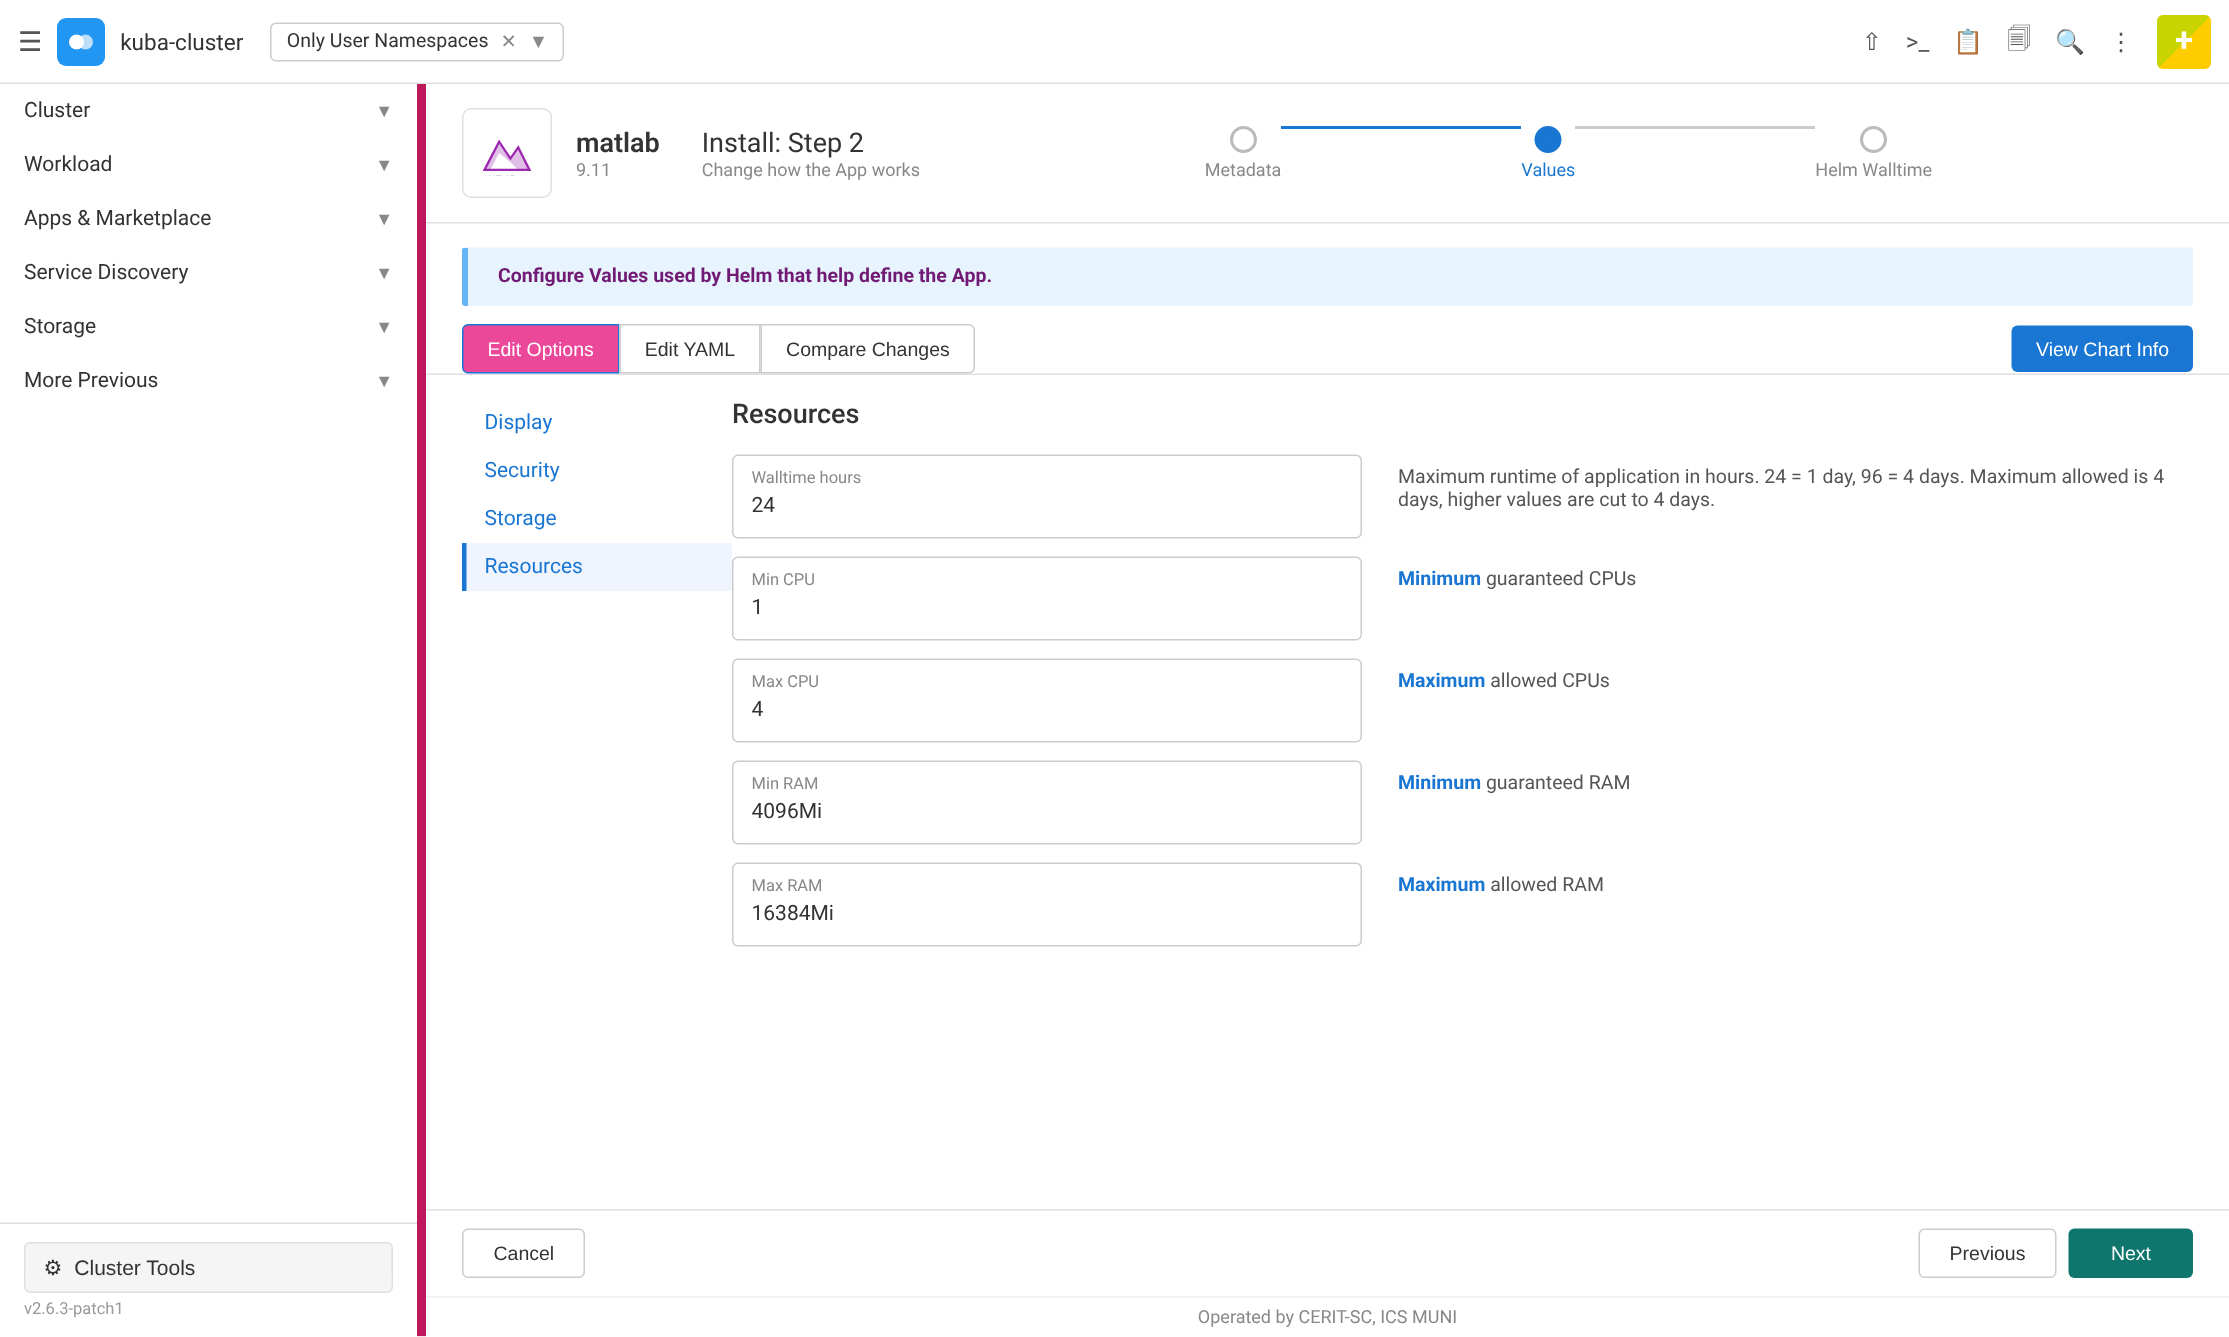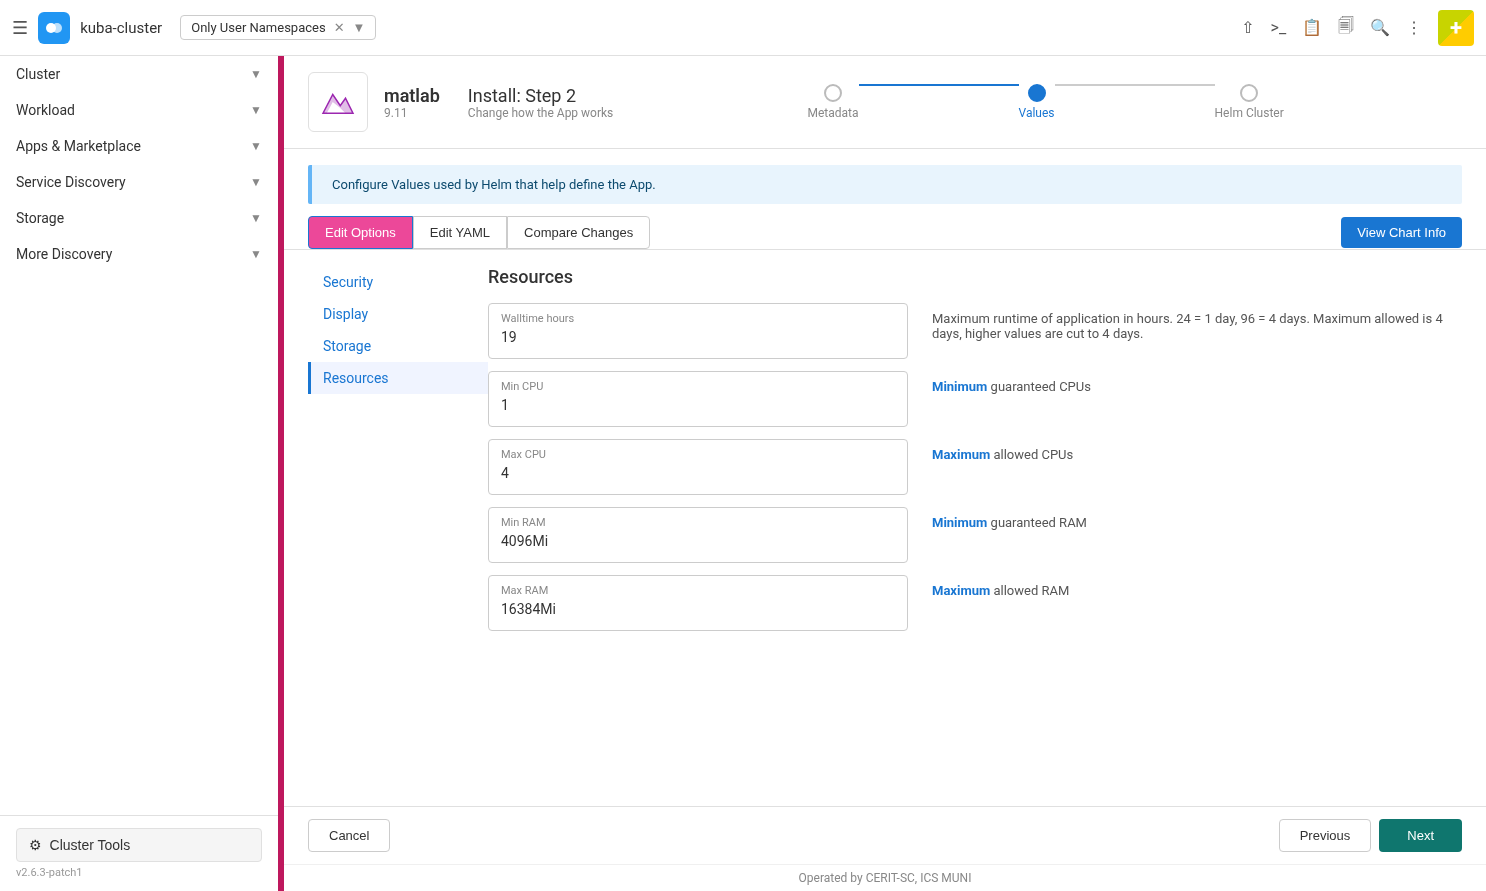--- a/index.html
+++ b/index.html
@@ -47,21 +47,21 @@
     .step-item { display: flex; flex-direction: column; align-items: center; gap: 4px; position: relative; }
     .step-circle { width: 18px; height: 18px; border-radius: 50%; border: 2px solid #ccc; background: #fff; display: flex; align-items: center; justify-content: center; }
     .step-circle.active { background: #1976D2; border-color: #1976D2; }
     .step-circle.inactive { background: #fff; border-color: #bbb; }
     .step-label { font-size: 12px; color: #888; }
     .step-label.active { color: #1976D2; }
     .step-line { width: 160px; height: 2px; background: #ccc; margin-bottom: 16px; }
     .step-line.completed { background: #1976D2; }
 
     
-    .info-banner { background: #e8f4fd; border-left: 4px solid #64b5f6; padding: 12px 20px; margin: 16px 24px 0; font-size: 13px; color: #0c4a6e; border-radius: 2px; flex-shrink: 0; }
+    .info-banner { background: #e8f4fd; border-left: 4px solid #64b5f6; padding: 12px 20px; margin: 16px 24px 0; font-size: 13px; color: #701a75; border-radius: 2px; flex-shrink: 0; font-weight: bold; }
 
     
     .tabs-bar { display: flex; align-items: center; padding: 12px 24px 0; border-bottom: 1px solid #e0e0e0; gap: 0; flex-shrink: 0; justify-content: space-between; }
     .tabs-left { display: flex; gap: 0; }
     .tab-btn { padding: 8px 16px; font-size: 13px; cursor: pointer; border: 1px solid #ccc; background: #fff; color: #333; }
     .tab-btn.active { background: #ec4899; color: #fff; border-color: #1976D2; }
     .tab-btn:first-child { border-radius: 4px 0 0 4px; }
     .tab-btn:last-child { border-radius: 0 4px 4px 0; }
     .view-chart-btn { background: #1976D2; color: #fff; border: none; padding: 8px 16px; border-radius: 4px; cursor: pointer; font-size: 13px; }
 
@@ -143,21 +143,21 @@
       </div>
       <div class="sidebar-item">
         <span>Service Discovery</span>
         <span class="chevron">▼</span>
       </div>
       <div class="sidebar-item">
         <span>Storage</span>
         <span class="chevron">▼</span>
       </div>
       <div class="sidebar-item">
-        <span>More Discovery</span>
+        <span>More Previous</span>
         <span class="chevron">▼</span>
       </div>
     </div>
     <div class="sidebar-bottom">
       <button class="cluster-tools-btn">
         <span>⚙</span>
         <span>Cluster Tools</span>
       </button>
       <div class="version-text">v2.6.3-patch1</div>
     </div>
@@ -190,55 +190,55 @@
         <div class="step-line completed"></div>
 
         <div class="step-item">
           <div class="step-circle active"></div>
           <span class="step-label active">Values</span>
         </div>
         <div class="step-line"></div>
 
         <div class="step-item">
           <div class="step-circle inactive"></div>
-          <span class="step-label">Helm Cluster</span>
+          <span class="step-label">Helm Walltime</span>
         </div>
       </div>
     </div>
 
     <div class="info-banner">
       <span>Configure Values used by Helm that help define the App.</span>
     </div>
 
     <div class="tabs-bar">
       <div class="tabs-left">
         <button class="tab-btn active">Edit Options</button>
         <button class="tab-btn">Edit YAML</button>
         <button class="tab-btn">Compare Changes</button>
       </div>
       <button class="view-chart-btn">View Chart Info</button>
     </div>
 
     <div class="main-panel">
 
       <div class="left-nav">
+        <div class="left-nav-item">Display</div>
         <div class="left-nav-item">Security</div>
-        <div class="left-nav-item">Display</div>
         <div class="left-nav-item">Storage</div>
         <div class="left-nav-item active">Resources</div>
       </div>
 
       <div class="right-content">
         <div class="section-title">Resources</div>
 
         <div class="resource-row">
           <div class="resource-field">
             <div class="resource-field-input">
               <span class="field-label">Walltime hours</span>
-              <span class="field-value">19</span>
+              <span class="field-value">24</span>
             </div>
           </div>
           <div class="resource-desc">
             <span>Maximum runtime of application in hours. 24 = 1 day, 96 = 4 days. Maximum allowed is 4 days, higher values are cut to 4 days.</span>
           </div>
         </div>
 
         <div class="resource-row">
           <div class="resource-field">
             <div class="resource-field-input">

